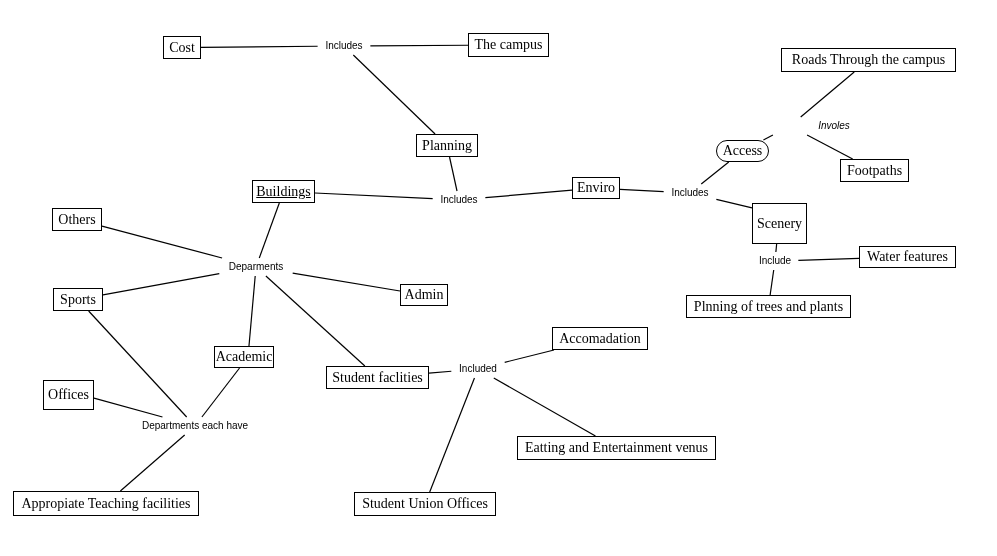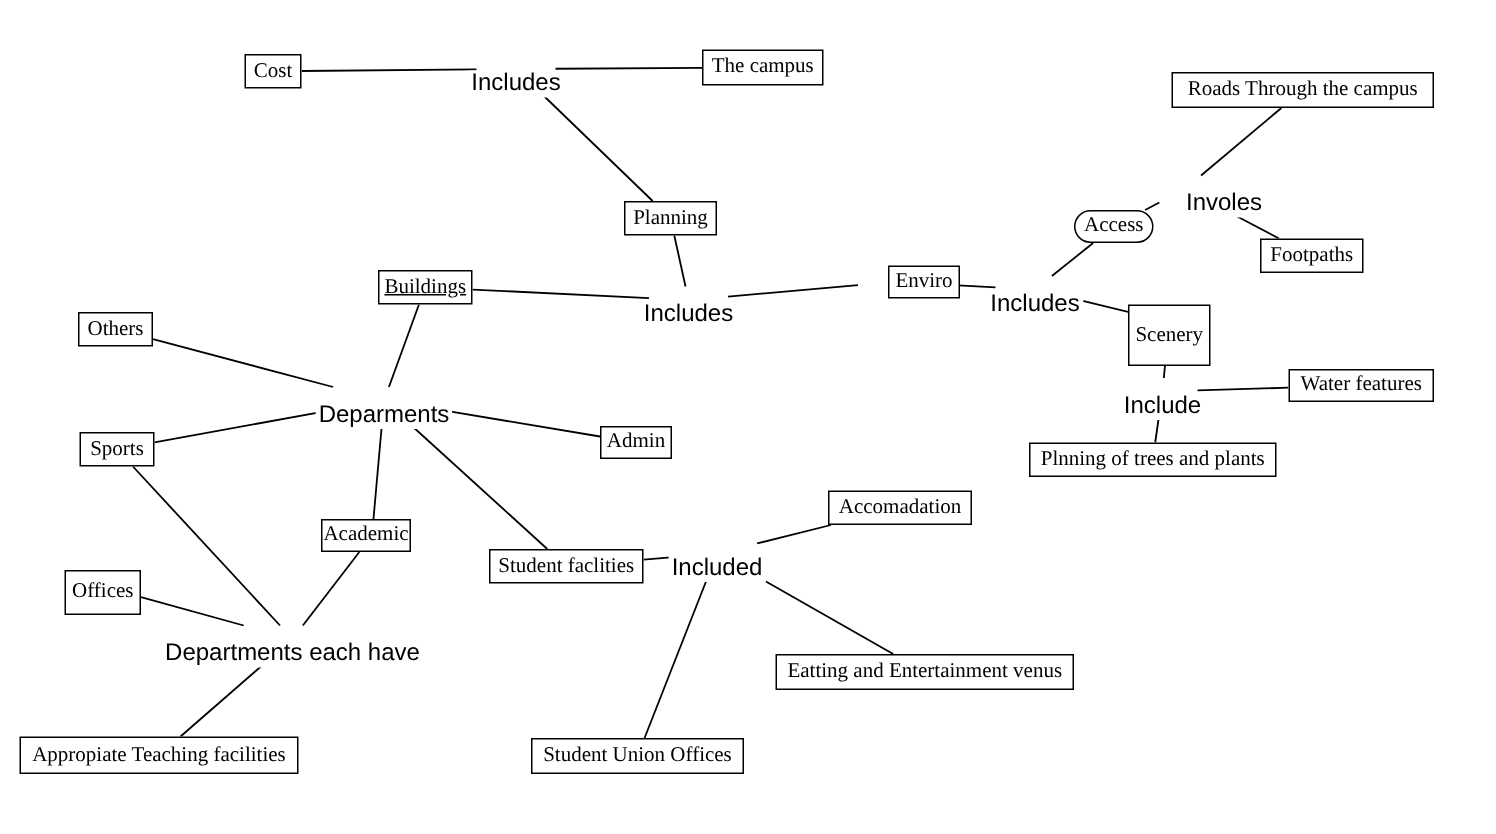--- a/index.html
+++ b/index.html
@@ -39,28 +39,27 @@
       align-items: center;
       justify-content: center;
       white-space: nowrap;
       line-height: 1;
       padding: 0 3px;
       cursor: pointer;
     }
     .linker {
       position: absolute;
       font-family: "Liberation Sans", "DejaVu Sans", sans-serif;
-      font-size: 16px;
+      font-size: 10px;
       color: #000000;
       background: #ffffff;
       white-space: nowrap;
       line-height: 1;
       transform: translate(-50%, -50%);
       padding: 1px 2px;
-      margin-top: 10px;
     }
   </style>
 </head>
 <body>
 
 <div id="canvas">
   <svg id="edges" xmlns="http://www.w3.org/2000/svg">
       <line x1="201" y1="47.324074074074076" x2="317.6484375" y2="46.243995949074076" stroke="#000000" stroke-width="1.2"></line>
       <line x1="370.3515625" y1="45.83980813069909" x2="468" y2="45.246200607902736" stroke="#000000" stroke-width="1.2"></line>
       <line x1="353.31658291457285" y1="55" x2="435.09547738693465" y2="134" stroke="#000000" stroke-width="1.2"></line>
@@ -89,39 +88,39 @@
       <line x1="429" y1="373.1442786069652" x2="451.3125" y2="371.2571517412935" stroke="#000000" stroke-width="1.2"></line>
       <line x1="504.6875" y1="362.328125" x2="554" y2="350" stroke="#000000" stroke-width="1.2"></line>
       <line x1="493.77848101265823" y1="378" x2="595.4620253164557" y2="436" stroke="#000000" stroke-width="1.2"></line>
       <line x1="474.46666666666664" y1="378" x2="429.7111111111111" y2="492" stroke="#000000" stroke-width="1.2"></line>
     </svg>
 
   <div class="concept" id="c-cost" style="left:163px;top:36px;width:38px;height:23px;">Cost</div>
   <div class="concept" id="c-the-campus" style="left:468px;top:33px;width:81px;height:24px;">The campus</div>
   <div class="concept" id="c-planning" style="left:416px;top:134px;width:62px;height:23px;">Planning</div>
   <div class="concept" id="c-buildings" style="left:252px;top:180px;width:63px;height:23px;text-decoration:underline;">Buildings</div>
-  <div class="concept" id="c-enviro" style="left:572px;top:177px;width:48px;height:22px;margin-left:20px;">Enviro</div>
+  <div class="concept" id="c-enviro" style="left:572px;top:177px;width:48px;height:22px;">Enviro</div>
   <div class="concept" id="c-roads" style="left:781px;top:48px;width:175px;height:24px;">Roads Through the campus</div>
   <div class="concept" id="c-access" style="left:716px;top:140px;width:53px;height:22px;border-radius:11px;">Access</div>
   <div class="concept" id="c-footpaths" style="left:840px;top:159px;width:69px;height:23px;">Footpaths</div>
   <div class="concept" id="c-scenery" style="left:752px;top:203px;width:55px;height:41px;">Scenery</div>
   <div class="concept" id="c-water-features" style="left:859px;top:246px;width:97px;height:22px;">Water features</div>
   <div class="concept" id="c-plnning-trees" style="left:686px;top:295px;width:165px;height:23px;">Plnning of trees and plants</div>
   <div class="concept" id="c-others" style="left:52px;top:208px;width:50px;height:23px;">Others</div>
   <div class="concept" id="c-sports" style="left:53px;top:288px;width:50px;height:23px;">Sports</div>
   <div class="concept" id="c-admin" style="left:400px;top:284px;width:48px;height:22px;">Admin</div>
   <div class="concept" id="c-academic" style="left:214px;top:346px;width:60px;height:22px;">Academic</div>
   <div class="concept" id="c-student-faclities" style="left:326px;top:366px;width:103px;height:23px;text-align:right;">Student faclities</div>
   <div class="concept" id="c-offices" style="left:43px;top:380px;width:51px;height:30px;">Offices</div>
   <div class="concept" id="c-appropiate-teaching" style="left:13px;top:491px;width:186px;height:25px;">Appropiate Teaching facilities</div>
   <div class="concept" id="c-accomadation" style="left:552px;top:327px;width:96px;height:23px;">Accomadation</div>
   <div class="concept" id="c-eatting" style="left:517px;top:436px;width:199px;height:24px;">Eatting and Entertainment venus</div>
   <div class="concept" id="c-student-union" style="left:354px;top:492px;width:142px;height:24px;">Student Union Offices</div>
 
   <div class="linker" id="l-includes-top" style="left:344px;top:46px;">Includes</div>
   <div class="linker" id="l-includes-center" style="left:459px;top:200px;">Includes</div>
   <div class="linker" id="l-includes-right" style="left:690px;top:193px;">Includes</div>
-  <div class="linker" id="l-involes" style="left:816px;top:126px;">Involes</div>
+  <div class="linker" id="l-involes" style="left:834px;top:126px;font-style:italic;">Involes</div>
   <div class="linker" id="l-include" style="left:775px;top:261px;">Include</div>
   <div class="linker" id="l-deparments" style="left:256px;top:267px;">Deparments</div>
   <div class="linker" id="l-departments-each-have" style="left:195px;top:426px;">Departments each have</div>
   <div class="linker" id="l-included" style="left:478px;top:369px;">Included</div>
 </div>
 
 </body></html>

